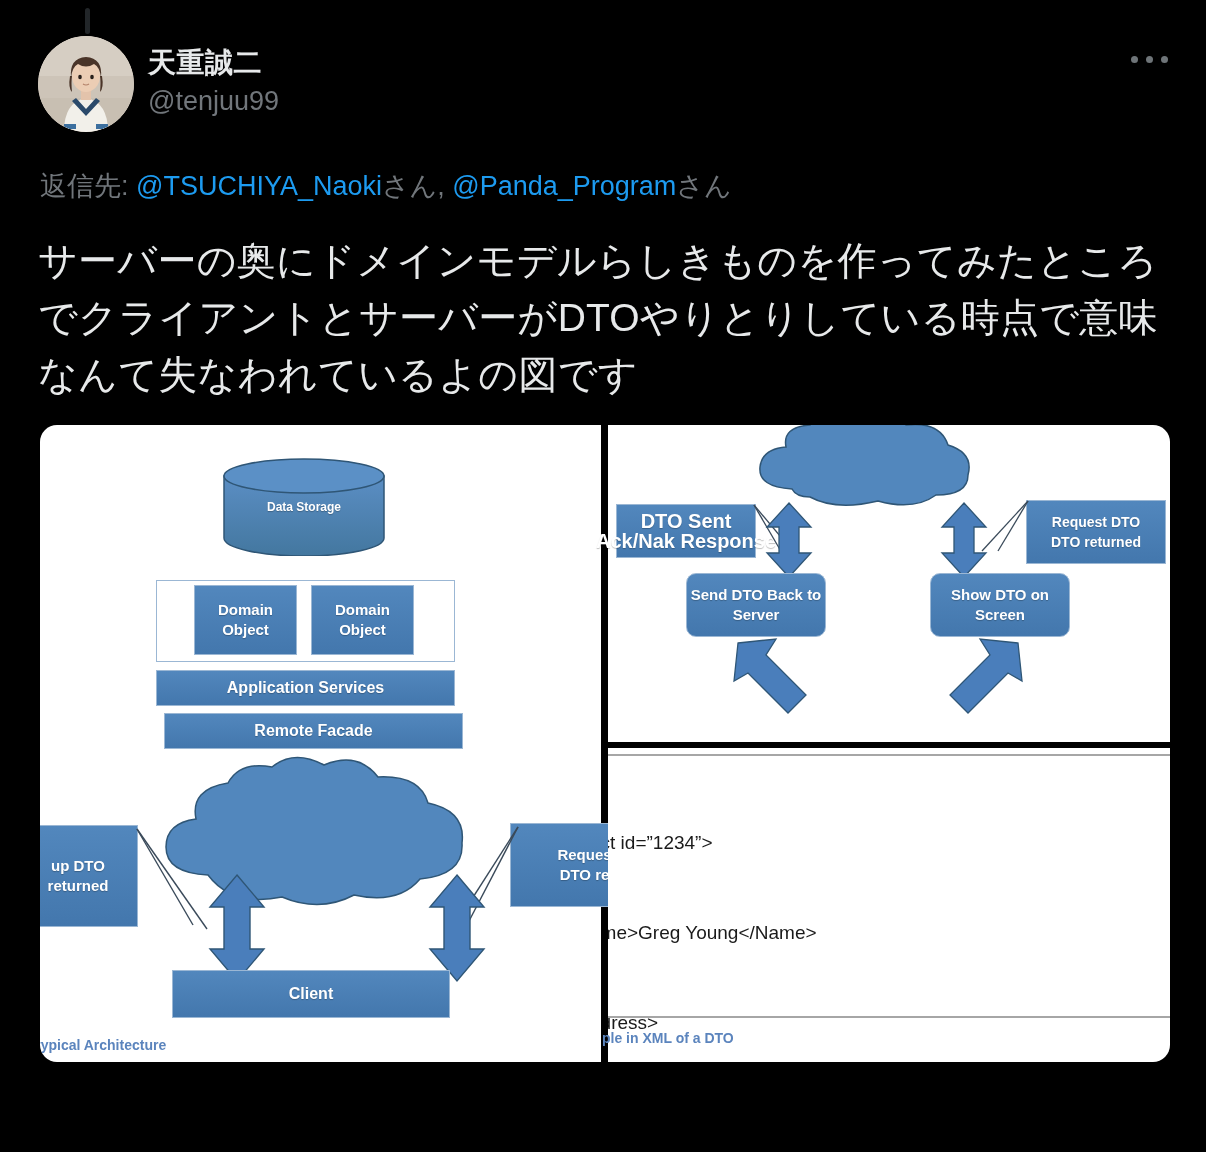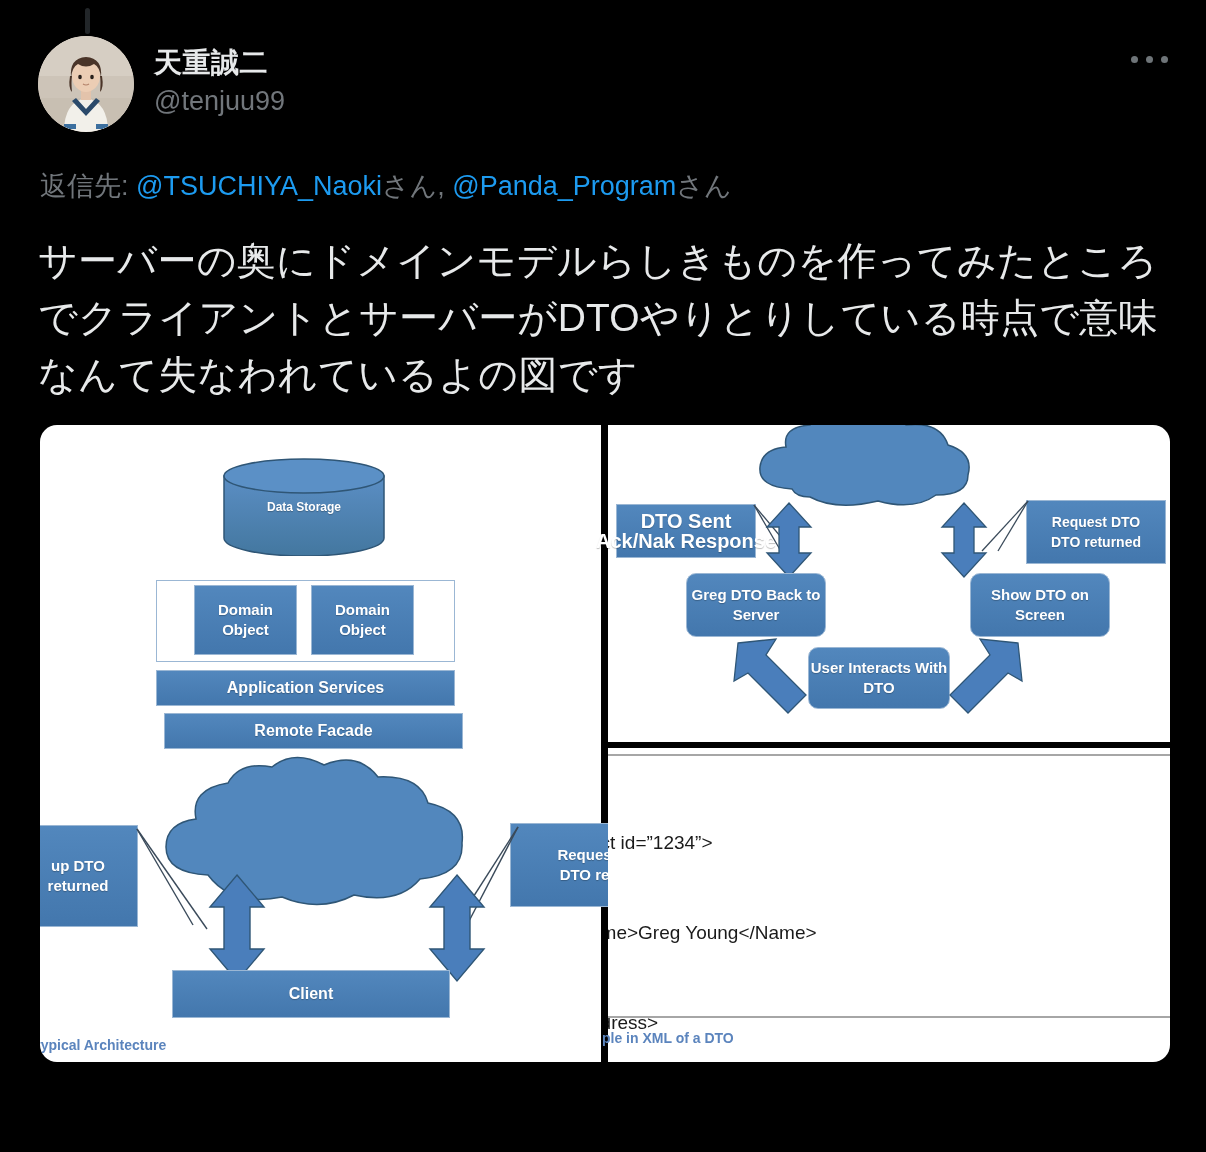--- a/index.html
+++ b/index.html
@@ -22,21 +22,21 @@
   .tweet-header {
     position: absolute; left: 38px; top: 36px;
     display: flex; align-items: flex-start;
   }
   .avatar {
     width: 96px; height: 96px; border-radius: 50%;
     overflow: hidden; flex: 0 0 auto; position: relative;
     background: #cfc6bb;
   }
   .avatar svg { display: block; width: 96px; height: 96px; }
-  .names { margin-left: 20px; padding-top: 10px; }
+  .names { margin-left: 14px; padding-top: 10px; }
   .display-name {
     color: #e7e9ea; font-size: 28px; font-weight: bold;
     letter-spacing: .5px; line-height: 34px;
   }
   .handle {
     color: #71767b; font-size: 27px; line-height: 36px; margin-top: 3px;
   }
   .more-menu {
     position: absolute; right: 30px; top: 48px;
     display: flex; gap: 8px; align-items: center;
@@ -282,28 +282,26 @@
         <svg viewBox="0 0 52 78" width="52" height="78">
           <path d="M26 2 L48 26 H36 V52 H48 L26 76 L4 52 H16 V26 H4 Z" fill="#4a7ebb" stroke="#2f5676" stroke-width="1.3"></path>
         </svg>
       </div>
       <div class="arrow" style="left:330px; top:76px; width:52px; height:78px;">
         <svg viewBox="0 0 52 78" width="52" height="78">
           <path d="M26 2 L48 26 H36 V52 H48 L26 76 L4 52 H16 V26 H4 Z" fill="#4a7ebb" stroke="#2f5676" stroke-width="1.3"></path>
         </svg>
       </div>
 
-      <div class="shape rounded" style="left:78px; top:148px; width:140px; height:64px; white-space:pre; font-size:15px;">Greg DTO Back to
+      <div class="shape rounded" style="left:78px; top:148px; width:140px; height:64px; white-space:pre; font-size:15px;">Send DTO Back to
 Server</div>
 
-      <div class="shape rounded" style="left:322px; top:148px; width:140px; height:64px; white-space:pre; font-size:15px;margin-left:40px;">Show DTO on
+      <div class="shape rounded" style="left:322px; top:148px; width:140px; height:64px; white-space:pre; font-size:15px;">Show DTO on
 Screen</div>
 
-      <div class="shape rounded" style="left:200px; top:222px; width:142px; height:62px; white-space:pre; font-size:15px;">User Interacts With
-DTO</div>
 
       <div class="arrow" style="left:124px; top:212px; width:78px; height:78px;">
         <svg viewBox="0 0 78 78" width="78" height="78">
           <path d="M6 6 L44 2 L34 18 L74 58 L56 76 L16 36 L2 44 Z" fill="#4a7ebb" stroke="#2f5676" stroke-width="1.3"></path>
         </svg>
       </div>
 
       <div class="arrow" style="left:338px; top:212px; width:78px; height:78px;">
         <svg viewBox="0 0 78 78" width="78" height="78">
           <path d="M72 6 L34 2 L44 18 L4 58 L22 76 L62 36 L76 44 Z" fill="#4a7ebb" stroke="#2f5676" stroke-width="1.3"></path>

